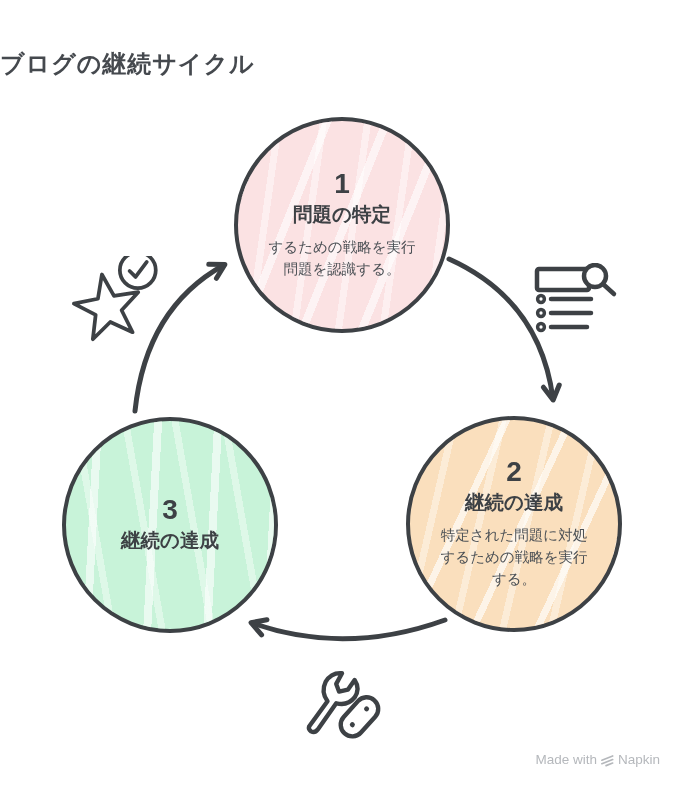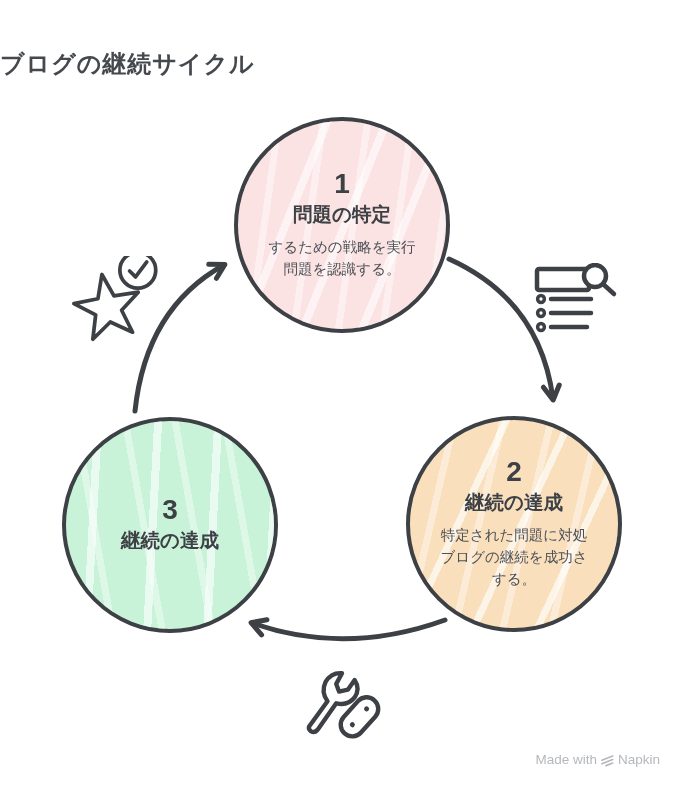--- a/index.html
+++ b/index.html
@@ -118,21 +118,21 @@
       <span class="step-body">するための戦略を実行
 問題を認識する。</span>
     </div>
   </div>
 
   <div class="circle c2" style="background-color: rgb(250, 223, 189);">
     <div class="inner">
       <span class="step-number">2</span>
       <span class="step-heading">継続の達成</span>
       <span class="step-body">特定された問題に対処
-ブログの継続を成功さ
+するための戦略を実行
 する。</span>
     </div>
   </div>
 
   <div class="circle c3" style="background-color: rgb(200, 243, 217);">
     <div class="inner">
       <span class="step-number">3</span>
       <span class="step-heading">継続の達成</span>
     </div>
   </div>

